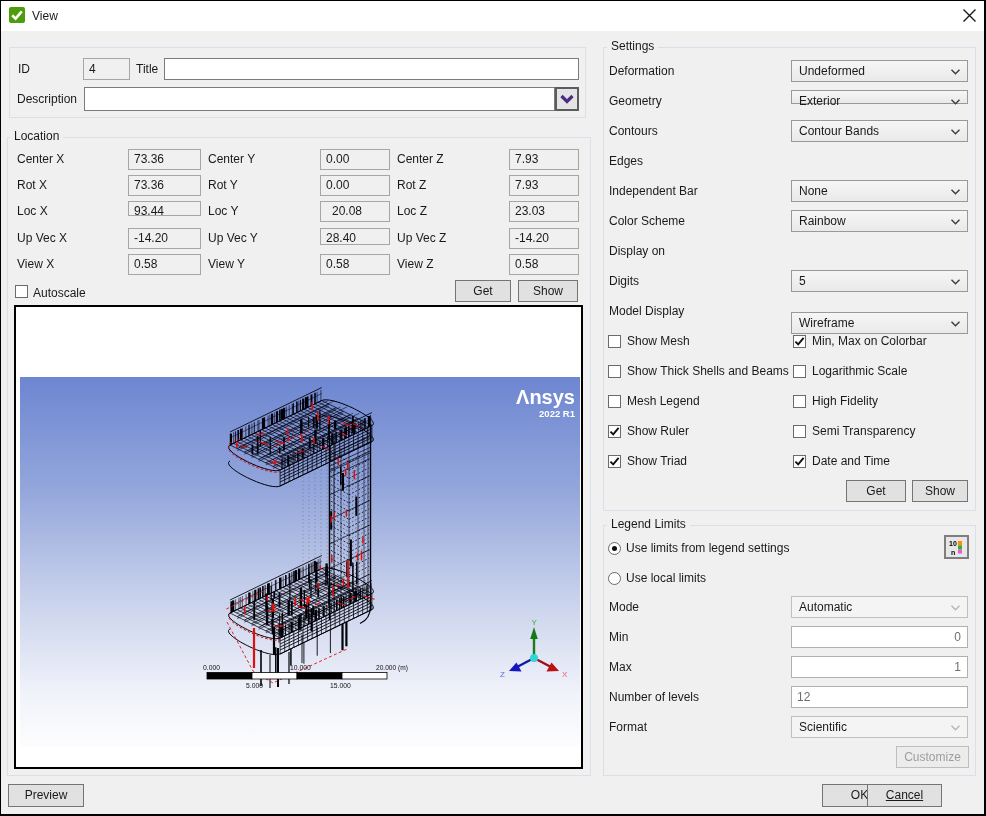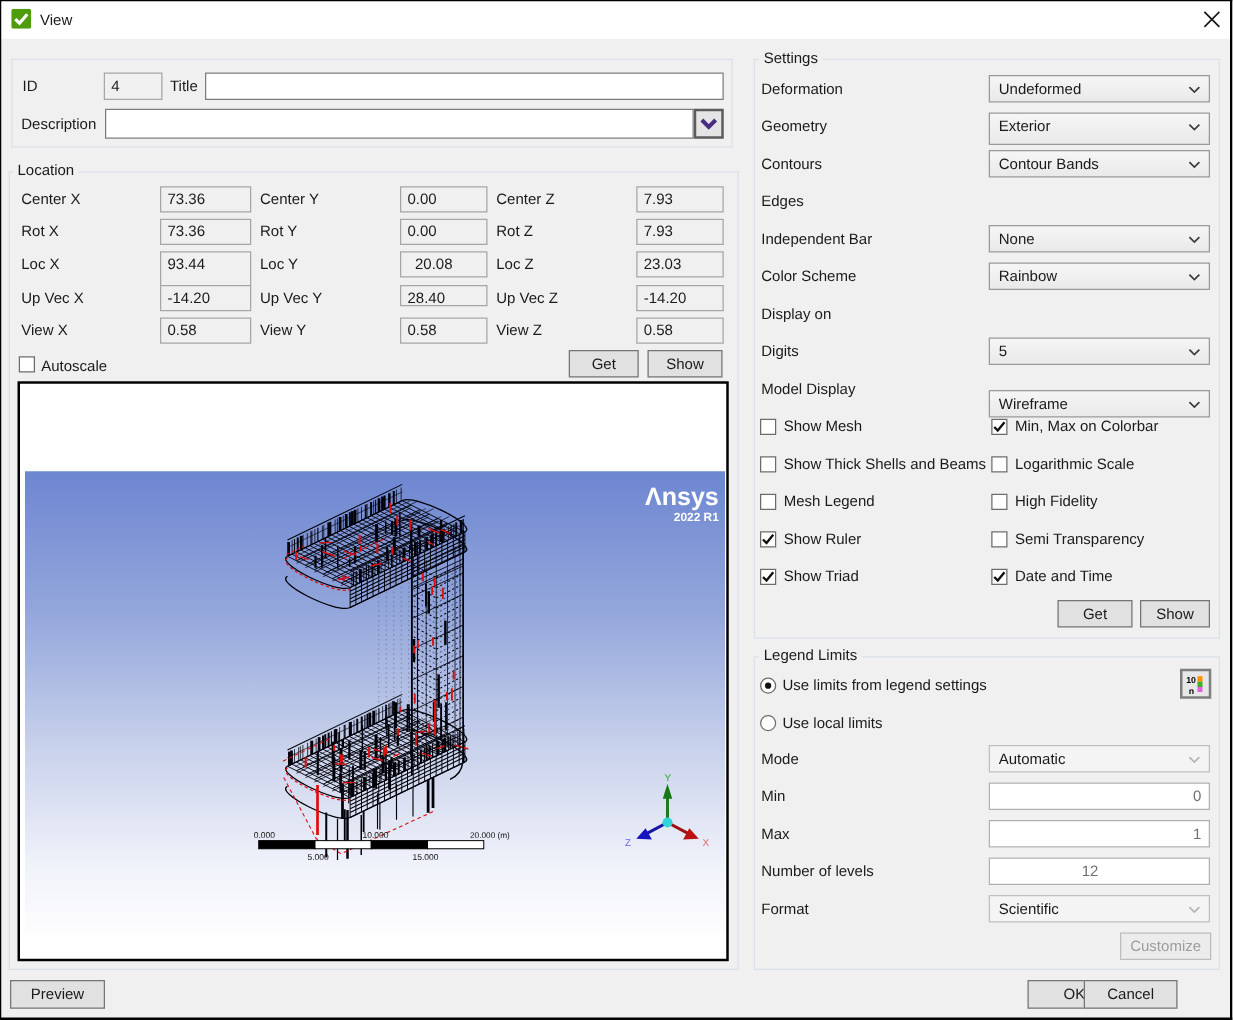--- a/index.html
+++ b/index.html
@@ -57,21 +57,21 @@
 <div class="ro" style="left:320px;top:149px;width:70px;height:21px;line-height:19px;">0.00</div>
 <div class="lbl" style="left:397px;top:152px">Center Z</div>
 <div class="ro" style="left:509px;top:149px;width:70px;height:21px;line-height:19px;">7.93</div>
 <div class="lbl" style="left:17px;top:178px">Rot X</div>
 <div class="ro" style="left:128px;top:175px;width:73px;height:21px;line-height:19px;">73.36</div>
 <div class="lbl" style="left:208px;top:178px">Rot Y</div>
 <div class="ro" style="left:320px;top:175px;width:70px;height:21px;line-height:19px;">0.00</div>
 <div class="lbl" style="left:397px;top:178px">Rot Z</div>
 <div class="ro" style="left:509px;top:175px;width:70px;height:21px;line-height:19px;">7.93</div>
 <div class="lbl" style="left:17px;top:204px">Loc X</div>
-<div class="ro" style="left:128px;top:201px;width:73px;height:28px;line-height:19px;">93.44</div>
+<div class="ro" style="left:128px;top:201px;width:73px;height:15px;line-height:19px;">93.44</div>
 <div class="lbl" style="left:208px;top:204px">Loc Y</div>
 <div class="ro" style="left:320px;top:201px;width:70px;height:21px;line-height:19px;padding-left:11px;">20.08</div>
 <div class="lbl" style="left:397px;top:204px">Loc Z</div>
 <div class="ro" style="left:509px;top:201px;width:70px;height:21px;line-height:19px;">23.03</div>
 <div class="lbl" style="left:17px;top:231px">Up Vec X</div>
 <div class="ro" style="left:128px;top:228px;width:73px;height:21px;line-height:19px;">-14.20</div>
 <div class="lbl" style="left:208px;top:231px">Up Vec Y</div>
 <div class="ro" style="left:320px;top:228px;width:70px;height:17px;line-height:19px;">28.40</div>
 <div class="lbl" style="left:397px;top:231px">Up Vec Z</div>
 <div class="ro" style="left:509px;top:228px;width:70px;height:21px;line-height:19px;">-14.20</div>
@@ -669,21 +669,21 @@
 <text x="484" y="373" font-size="8" fill="#6666e2" font-family="Liberation Sans">Z</text>
 </svg></div>
 
   <div class="grp" style="left:603px;top:47px;width:373px;height:464px;"></div>
   <div class="legend" style="left:607px;top:39px;">Settings</div>
   <div class="lbl" style="left:609px;top:64px">Deformation</div>
 <div class="combo" style="left:791px;top:60px;width:177px;height:22px;line-height:20px;">Undeformed<svg class="chev" width="9" height="6" viewBox="0 0 9 6">
         <path d="M0.5 0.7 L4.5 4.7 L8.5 0.7" stroke="#3c3c3c" stroke-width="1.4" fill="none"></path>
       </svg></div>
 <div class="lbl" style="left:609px;top:94px">Geometry</div>
-<div class="combo" style="left:791px;top:90px;width:177px;height:26px;line-height:20px;">Exterior<svg class="chev" width="9" height="6" viewBox="0 0 9 6">
+<div class="combo" style="left:791px;top:90px;width:177px;height:14px;line-height:20px;">Exterior<svg class="chev" width="9" height="6" viewBox="0 0 9 6">
         <path d="M0.5 0.7 L4.5 4.7 L8.5 0.7" stroke="#3c3c3c" stroke-width="1.4" fill="none"></path>
       </svg></div>
 <div class="lbl" style="left:609px;top:124px">Contours</div>
 <div class="combo" style="left:791px;top:120px;width:177px;height:22px;line-height:20px;">Contour Bands<svg class="chev" width="9" height="6" viewBox="0 0 9 6">
         <path d="M0.5 0.7 L4.5 4.7 L8.5 0.7" stroke="#3c3c3c" stroke-width="1.4" fill="none"></path>
       </svg></div>
 <div class="lbl" style="left:609px;top:154px">Edges</div>
 <div class="lbl" style="left:609px;top:184px">Independent Bar</div>
 <div class="combo" style="left:791px;top:180px;width:177px;height:22px;line-height:20px;">None<svg class="chev" width="9" height="6" viewBox="0 0 9 6">
         <path d="M0.5 0.7 L4.5 4.7 L8.5 0.7" stroke="#3c3c3c" stroke-width="1.4" fill="none"></path>
@@ -758,28 +758,28 @@
       </svg></div>
 <div class="lbl" style="left:609px;top:600px">Mode</div>
 <div class="combo-d" style="left:791px;top:596px;width:177px;height:22px;line-height:20px;">Automatic<svg class="chev" width="9" height="6" viewBox="0 0 9 6">
         <path d="M0.5 0.7 L4.5 4.7 L8.5 0.7" stroke="#b5b5b5" stroke-width="1.4" fill="none"></path>
       </svg></div>
 <div class="lbl" style="left:609px;top:630px">Min</div>
 <div class="ti" style="left:791px;top:626px;width:177px;height:22px;line-height:20px;text-align:right;padding-right:6px;color:#6e6e6e;border-color:#b0b0b0;">0</div>
 <div class="lbl" style="left:609px;top:660px">Max</div>
 <div class="ti" style="left:791px;top:656px;width:177px;height:22px;line-height:20px;text-align:right;padding-right:6px;color:#6e6e6e;border-color:#b0b0b0;">1</div>
 <div class="lbl" style="left:609px;top:690px">Number of levels</div>
-<div class="ti" style="left:791px;top:686px;width:177px;height:22px;line-height:20px;text-align:center;padding-right:20px;color:#6e6e6e;border-color:#b0b0b0;">12</div>
+<div class="ti" style="left:791px;top:686px;width:177px;height:22px;line-height:20px;text-align:left;padding-right:20px;color:#6e6e6e;border-color:#b0b0b0;">12</div>
 <div class="lbl" style="left:609px;top:720px">Format</div>
 <div class="combo-d" style="left:791px;top:716px;width:177px;height:22px;line-height:20px;">Scientific<svg class="chev" width="9" height="6" viewBox="0 0 9 6">
         <path d="M0.5 0.7 L4.5 4.7 L8.5 0.7" stroke="#b5b5b5" stroke-width="1.4" fill="none"></path>
       </svg></div>
   <div class="btn-d" style="left:896px;top:746px;width:73px;height:22px;line-height:20px;">Customize</div>
 
   <div class="btn" style="left:8px;top:784px;width:76px;height:23px;line-height:21px;">Preview</div>
   <div class="btn" style="left:822px;top:784px;width:75px;height:23px;line-height:21px;">OK</div>
-  <div class="btn" style="left:867px;top:784px;width:75px;height:23px;line-height:21px;">Cancel</div>
+  <div class="btn" style="left:867px;top:784px;width:75px;height:23px;line-height:21px;text-decoration:underline;">Cancel</div>
 
   <div class="brd" style="left:0;top:0;width:986px;height:1px;"></div>
   <div class="brd" style="left:0;top:0;width:1px;height:816px;"></div>
   <div class="brd" style="left:984px;top:0;width:2px;height:816px;"></div>
   <div class="brd" style="left:0;top:814px;width:986px;height:2px;"></div>
 </div>
 
 </body></html>

